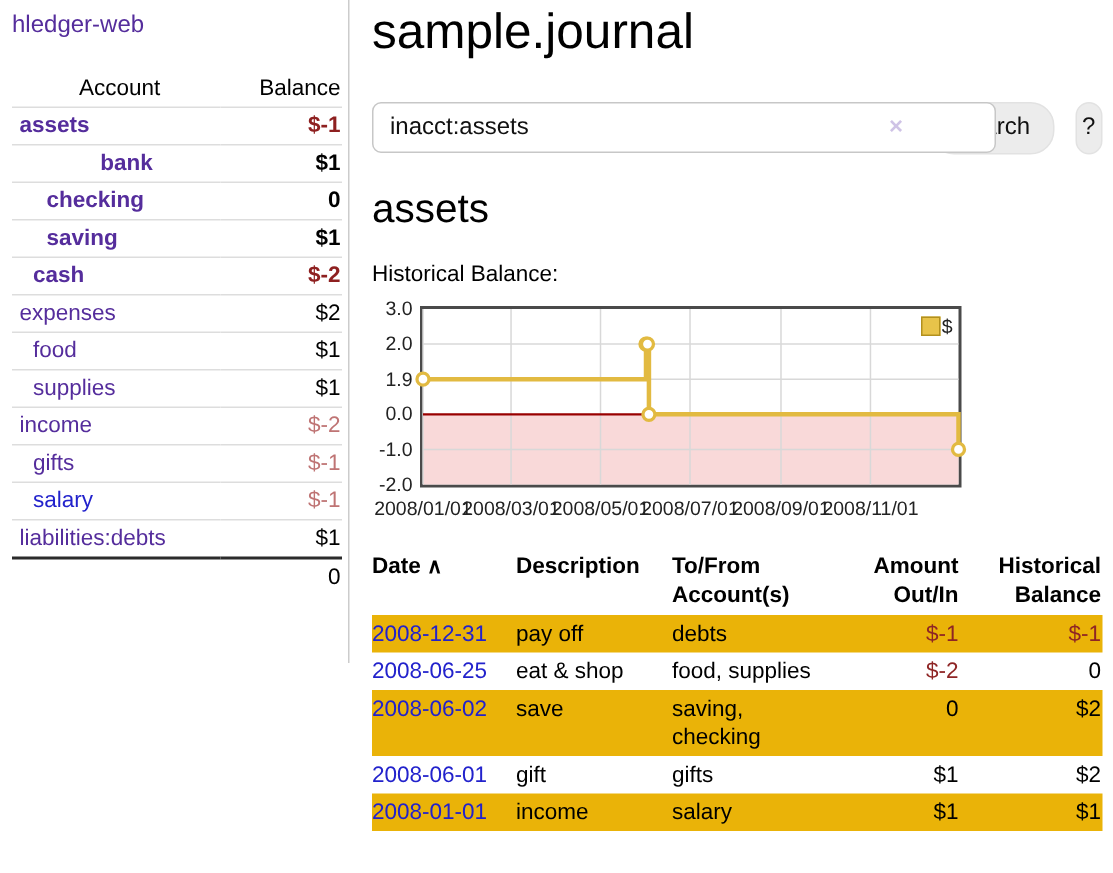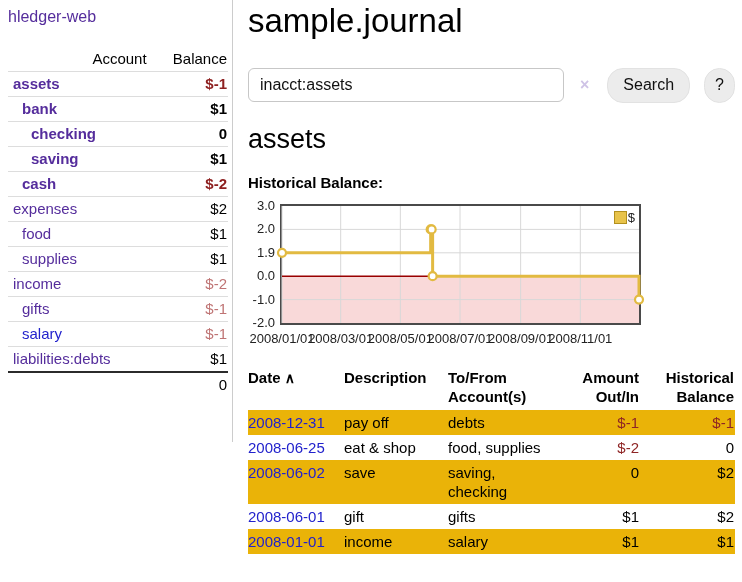--- a/index.html
+++ b/index.html
@@ -6,47 +6,47 @@
   html, body { width: 742px; height: 582px; background: #fff; overflow: hidden; }
   body { font-family: "Liberation Sans", sans-serif; font-size: 15px; color: #000; }
   .layout { display: flex; align-items: flex-start; width: 742px; }
 
   
   .sidebar { width: 233px; min-height: 442px; border-right: 1px solid #ccc; padding: 8px 4px 14px 8px; flex-shrink: 0; }
   .brand a { color: #552d9c; text-decoration: none; font-size: 16px; }
   .nav-journal { margin-top: 47px; }
   .nav-journal a { color: #552d9c; text-decoration: none; font-size: 16px; }
   table.accounts { width: 220px; border-collapse: collapse; margin-top: 21px; }
-  table.accounts th { font-weight: normal; text-align: right; padding: 3px 0 4px 5px; font-size: 15px; }
+  table.accounts th { font-weight: normal; text-align: center; padding: 3px 0 4px 5px; font-size: 15px; }
   table.accounts th.bal-h { text-align: right; padding-right: 1px; }
   table.accounts td { padding: 3px 0; border-top: 1px solid #ddd; line-height: 18px; }
   table.accounts td.bal { text-align: right; padding-right: 1px; white-space: nowrap; }
   .acct-link { color: #552d9c; text-decoration: none; }
   .acct-link.blue { color: #2222cc; }
   .bold { font-weight: bold; }
   .neg-bold { color: #8e2020; font-weight: bold; }
   .neg-light { color: #bf7474; }
   .neg { color: #8e2525; }
   table.accounts tr.total-row td { border-top: 2px solid #2b2b2b; font-weight: normal; }
 
   
   .main { width: 509px; padding: 2px 7px 0 15px; }
   h1.page-title { font-size: 33px; font-weight: normal; letter-spacing: 0; line-height: 1.15; }
   .search-row { display: flex; align-items: center; margin-top: 28px; }
   .search-box { position: relative; width: 364px; }
-  .search-box input { width: 316px; height: 34px; border: 1px solid #c7c7c7; border-radius: 6px;
+  .search-box input { width: 416px; height: 34px; border: 1px solid #c7c7c7; border-radius: 6px;
     font-family: "Liberation Sans", sans-serif; font-size: 16px; padding: 0 20px 0 11px; color: #111; outline: none; }
   .clear-x { position: absolute; right: 10px; top: 8px; color: #cfc3e6; font-weight: bold; font-size: 16px; cursor: pointer; line-height: 18px; }
   .btn { background: #ececec; border: 1px solid #e2e2e2; border-radius: 16px; font-family: "Liberation Sans", sans-serif;
     font-size: 16px; color: #111; height: 35px; cursor: pointer; }
   .btn-search { margin-left: 8px; padding: 0 15px; }
   .btn-help { margin-left: 14px; width: 32px; }
 
   h2.acct-heading { font-size: 27px; font-weight: normal; margin-top: 21px; }
-  .chart-label { font-weight: bold; font-size: 15px; margin-top: 19px; }
+  .chart-label { font-weight: normal; font-size: 15px; margin-top: 19px; }
 
   
   .chart { position: relative; margin-top: 13px; width: 395px; height: 143px; }
   .plot { position: absolute; left: 32px; top: 0; width: 361px; height: 121px; border: 2px solid #4a4a4a; background: #fff; }
   .ytick { position: absolute; left: 0; width: 27px; text-align: right; font-size: 13px; color: #222; line-height: 14px; }
   .xtick { position: absolute; width: 66px; text-align: center; font-size: 13px; color: #222; top: 127px; white-space: nowrap; }
   .legend { position: absolute; top: 4px; right: 4px; display: flex; align-items: center; font-size: 13px; color: #222; }
   .legend .swatch { display: inline-block; width: 13px; height: 13px; margin-right: 1px; }
 
   
@@ -75,21 +75,21 @@
           <th>Account</th>
           <th class="bal-h">Balance</th>
         </tr>
       </thead>
       <tbody>
           <tr>
             <td style="padding-left: 5px;"><a href="#" class="acct-link bold">assets</a></td>
             <td class="bal neg-bold">$-1</td>
           </tr>
           <tr>
-            <td style="padding-left: 14px;"><a href="#" class="acct-link bold">bank</a></td>
+            <td style="padding-left: 14px; text-align: center;"><a href="#" class="acct-link bold">bank</a></td>
             <td class="bal  bold">$1</td>
           </tr>
           <tr>
             <td style="padding-left: 23px;"><a href="#" class="acct-link bold">checking</a></td>
             <td class="bal  bold">0</td>
           </tr>
           <tr>
             <td style="padding-left: 23px;"><a href="#" class="acct-link bold">saving</a></td>
             <td class="bal  bold">$1</td>
           </tr>

